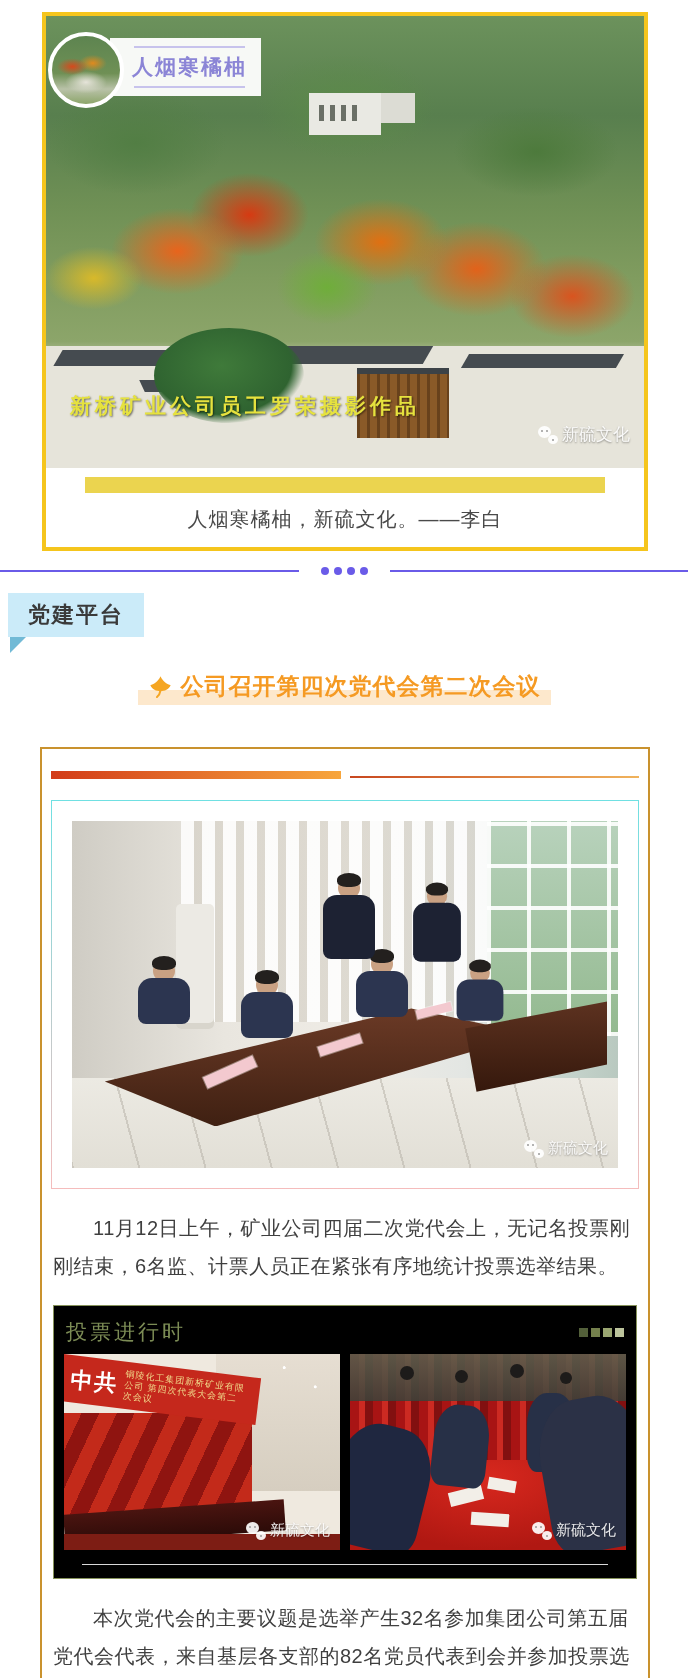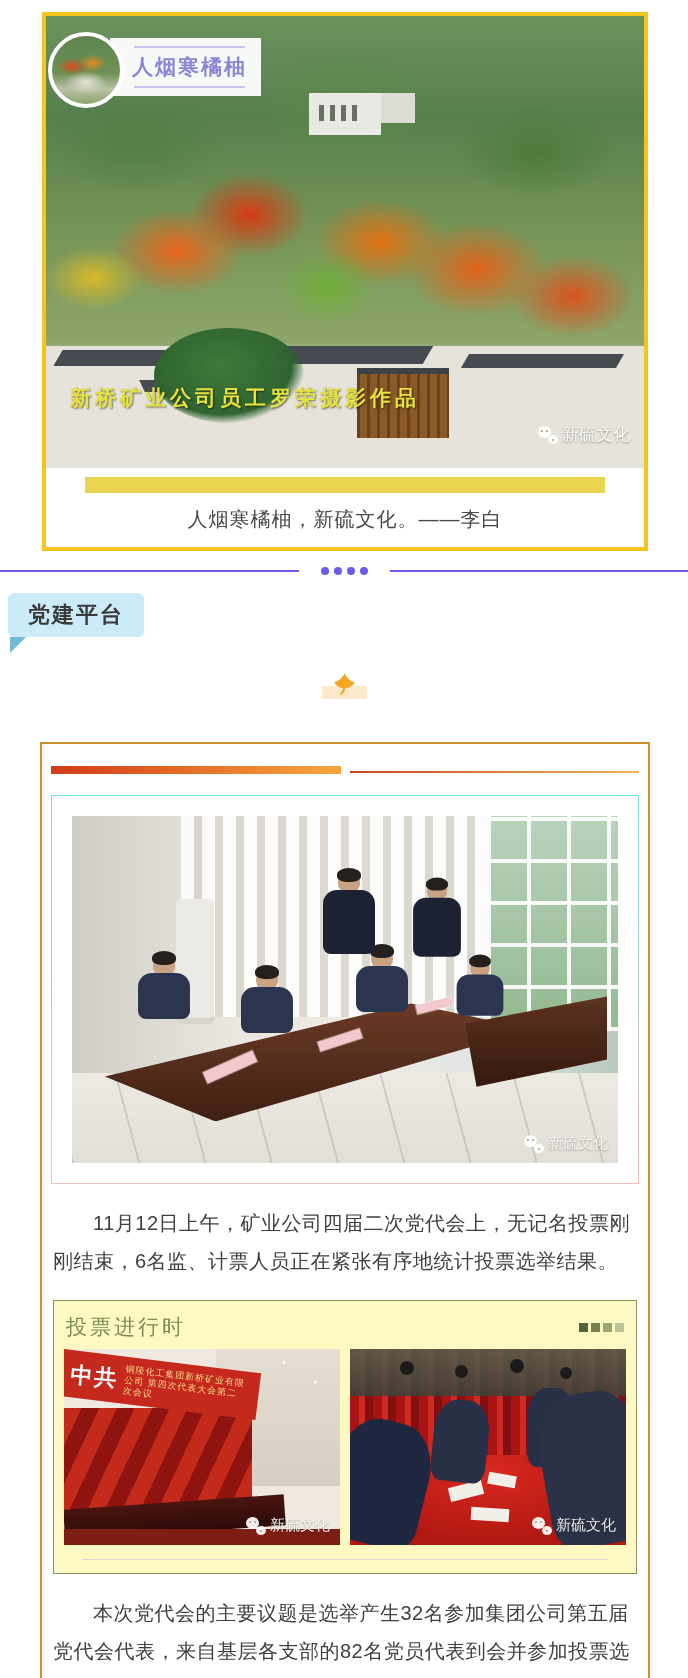--- a/index.html
+++ b/index.html
@@ -39,21 +39,21 @@
   .roof.r1{left:2%;top:4px;width:26%;height:16px;}
   .roof.r2{left:34%;top:0;width:30%;height:18px;}
   .roof.r3{left:70%;top:8px;width:26%;height:14px;}
   .roof.r4{left:16%;top:34px;width:22%;height:12px;transform:skewX(25deg);}
   .wood-house{position:absolute;left:52%;top:22px;width:92px;height:64px;background:#8a5a28;
     border-top:6px solid #3c4247;
     background-image:repeating-linear-gradient(90deg,rgba(40,20,5,.35) 0 3px,transparent 3px 10px);}
   .village-tree{position:absolute;left:18%;top:-18px;width:150px;height:95px;border-radius:50%;
     background:radial-gradient(ellipse at 45% 40%, #3f7a3a 0%, #2f6330 60%, rgba(47,99,48,0) 72%);}
   .wm-left{
-    position:absolute;left:24px;bottom:56px;color:#e6e23e;font-size:21px;font-weight:bold;
+    position:absolute;left:24px;bottom:48px;color:#e6e23e;font-size:21px;font-weight:bold;
     letter-spacing:4px;text-shadow:1px 1px 2px rgba(0,0,0,.55);
   }
   .wm-right{
     position:absolute;right:14px;bottom:22px;color:rgba(255,255,255,.92);font-size:17px;
     display:flex;align-items:center;gap:4px;text-shadow:0 1px 2px rgba(0,0,0,.4);
   }
   .wc-icon{display:inline-block;width:20px;height:18px;position:relative;}
   .wc-icon i{position:absolute;background:rgba(255,255,255,.92);border-radius:50%;}
   .wc-icon i.b1{left:0;top:0;width:13px;height:12px;}
   .wc-icon i.b2{right:0;bottom:0;width:10px;height:9px;}
@@ -81,21 +81,21 @@
   
   .dots-divider{display:flex;align-items:center;margin-top:10px;height:20px;}
   .dots-divider .ln{flex:1;height:2px;background:#6A5BE8;}
   .dots-divider .ln.left{margin-right:22px;}
   .dots-divider .ln.right{margin-left:22px;}
   .dots-divider .dots{display:flex;gap:5px;}
   .dots-divider .dots i{width:8px;height:8px;border-radius:50%;background:#6A5BE8;}
   
   .section-wrap{margin:12px 0 0 8px;}
   .section-badge{display:inline-block;background:#CBEBF9;color:#3a3a3a;font-size:22px;
-    font-weight:bold;padding:7px 20px;letter-spacing:2px;border-radius:6px;}
+    font-weight:bold;padding:7px 20px;letter-spacing:2px;}
   .section-tail{width:0;height:0;border-top:16px solid #72BAD6;border-right:16px solid transparent;margin-left:2px;}
   
   .article-title{margin-top:16px;text-align:center;}
   .title-inner{
     display:inline-flex;align-items:center;gap:8px;
     background:linear-gradient(to top,#FDE8CC 42%,rgba(253,232,204,0) 42%);
     padding:2px 10px 3px;
   }
   .title-text{color:#F59A23;font-size:23px;font-weight:bold;letter-spacing:1px;}
   
@@ -141,21 +141,21 @@
   .p-d{left:70%;top:40%;transform:scale(.9);}
   .p-e{left:46%;top:16%;} .p-f{left:62%;top:18%;transform:scale(.92);}
   .paper{position:absolute;background:#f3c9cf;box-shadow:0 0 0 1px rgba(255,255,255,.4);}
   .pp1{left:24%;bottom:26%;width:54px;height:12px;transform:rotate(-24deg);}
   .pp2{left:45%;bottom:34%;width:44px;height:10px;transform:rotate(-18deg);}
   .pp3{left:63%;bottom:44%;width:36px;height:9px;transform:rotate(-14deg);}
   .photo-wm{position:absolute;right:10px;bottom:10px;color:rgba(255,255,255,.9);font-size:15px;
     display:flex;align-items:center;gap:4px;text-shadow:0 1px 2px rgba(0,0,0,.35);}
   .para{color:#3f3f3f;font-size:20px;line-height:38px;text-indent:2em;margin:20px 2px 0;letter-spacing:.5px;}
   
-  .gallery-card{margin:20px 2px 0;border:1px solid #87935B;padding:10px 10px 13px;background:#fef9c3;}
+  .gallery-card{margin:20px 2px 0;border:1px solid #87935B;padding:10px 10px 13px;background:#000000;}
   .gallery-head{display:flex;align-items:center;justify-content:space-between;padding:2px 2px 8px;}
   .gallery-title{color:#7C8C55;font-size:21px;letter-spacing:3px;}
   .gallery-squares{display:flex;gap:3px;}
   .gallery-squares i{width:9px;height:9px;display:block;}
   .gallery-photos{display:flex;gap:10px;}
   .gphoto{position:relative;width:278px;height:196px;overflow:hidden;}
   .gp-left{background:linear-gradient(90deg,#efe9df 0%,#efe9df 100%);}
   .gpl-wall{position:absolute;right:0;top:0;width:45%;height:70%;
     background:
       radial-gradient(circle 3px at 20% 18%,#fff 0 40%,transparent 60%),
@@ -243,20 +243,21 @@
   <div class="section-badge">党建平台</div>
   <div class="section-tail"></div>
 </div>
 
 <div class="article-title">
   <span class="title-inner">
     <svg width="25" height="25" viewBox="0 0 32 32">
       <path fill="#F5A623" d="M16 3 C13 10 7 13.5 3 14.5 C5.5 20 10.5 22 16 22 C21.5 22 26.5 20 29 14.5 C25 13.5 19 10 16 3 Z"></path>
       <path stroke="#F5A623" stroke-width="2.6" fill="none" stroke-linecap="round" d="M16 21 C15.4 25 14 27.5 11.5 29.5"></path>
     </svg>
+    <span class="title-text">公司召开第四次党代会第二次会议</span>
   </span>
 </div>
 
 <div class="article-card">
 
   <div class="grad-bars">
     <div class="bar-thick"></div>
     <div class="bar-thin"></div>
   </div>
 

